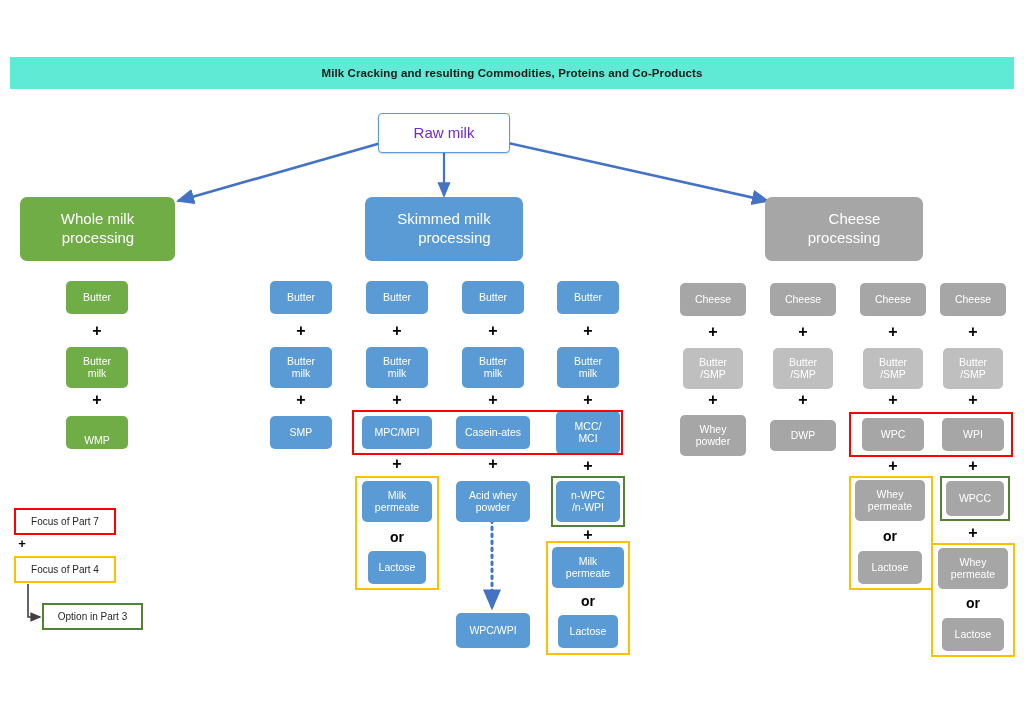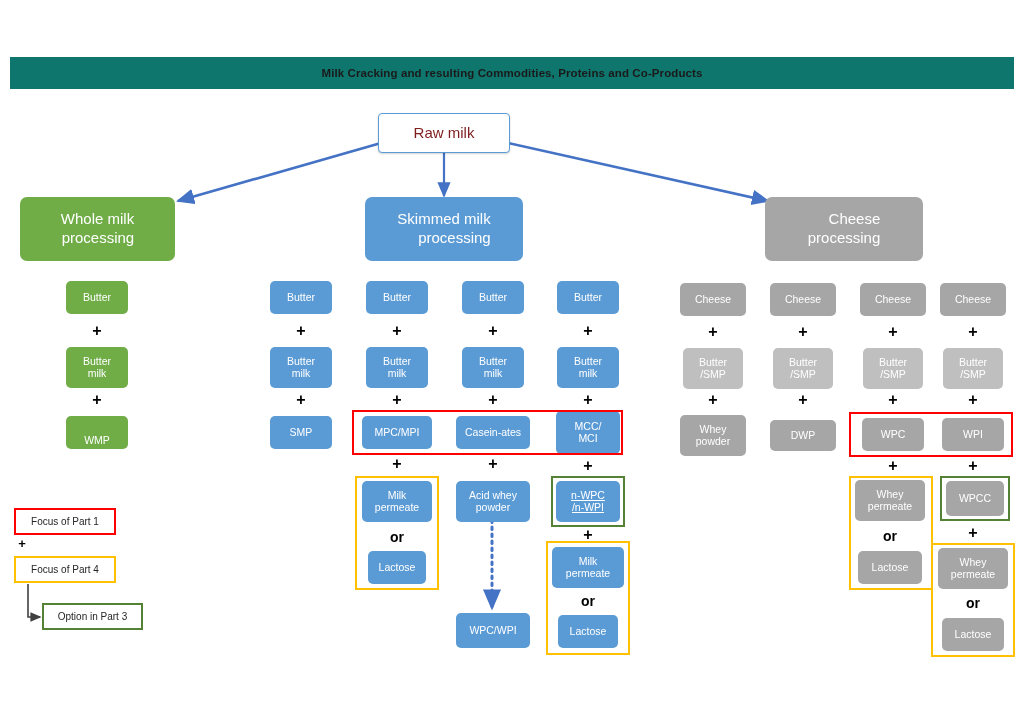--- a/index.html
+++ b/index.html
@@ -6,36 +6,36 @@
   body{
     width:1024px;height:709px;background:#ffffff;
     font-family:"Liberation Sans", sans-serif;
     position:relative;overflow:hidden;
   }
   #stage{position:absolute;left:0;top:0;width:1024px;height:709px;}
 
   
   .title-bar{
     position:absolute;left:10px;top:57px;width:1004px;height:32px;
-    background:#0f766e;display:flex;align-items:center;justify-content:center;
+    background:#5eead4;display:flex;align-items:center;justify-content:center;
   }
   .title-bar .t{font-size:11.5px;font-weight:bold;color:#1a1a1a;letter-spacing:.1px;}
 
   
   .node{
     position:absolute;box-sizing:border-box;border-radius:5px;
     display:flex;align-items:center;justify-content:center;text-align:center;
     line-height:1.12;color:#ffffff;font-size:10.5px;padding:2px 3px;
   }
   .node.blue{background:#5b9bd5;}
   .node.green{background:#70ad47;}
   .node.gray{background:#a6a6a6;}
   .node.graylt{background:#bfbfbf;}
   .node.white{
-    background:#ffffff;border:1.4px solid #5b9bd5;color:#7f1d1d;
+    background:#ffffff;border:1.4px solid #5b9bd5;color:#6d28d9;
     border-radius:4px;font-size:15px;
     box-shadow:0 1px 2px rgba(0,0,0,.18);
     align-items:center;
   }
   .node.hdr{font-size:15px;border-radius:7px;line-height:1.25;text-align:right;}
 
   
   .plus,.orx{
     position:absolute;text-align:center;color:#000;font-weight:bold;
   }
@@ -175,21 +175,21 @@
     </div>
   <div class="plus" style="left:557px;top:324px;width:62px;">+</div>
   <div class="node blue" style="left:557px;top:347px;width:62px;height:41px;">
     <span>Butter<br>milk</span>
     </div>
   <div class="plus" style="left:557px;top:393px;width:62px;">+</div>
   <div class="node blue" style="left:556px;top:411px;width:64px;height:43px;">
     <span>MCC/<br>MCI</span>
     </div>
   <div class="plus" style="left:557px;top:459px;width:62px;">+</div>
-  <div class="node blue" style="left:556px;top:481px;width:64px;height:41px;text-decoration:underline;">
+  <div class="node blue" style="left:556px;top:481px;width:64px;height:41px;">
     <span>n-WPC<br>/n-WPI</span>
     </div>
   <div class="plus" style="left:557px;top:528px;width:62px;">+</div>
   <div class="node blue" style="left:552px;top:547px;width:72px;height:41px;">
     <span>Milk<br>permeate</span>
     </div>
   <div class="orx" style="left:552px;top:594px;width:72px;">or</div>
   <div class="node blue" style="left:558px;top:615px;width:60px;height:33px;">
     <span>Lactose</span>
     </div>
@@ -267,21 +267,21 @@
 
   <div class="frame yellow" style="left:355px;top:476px;width:84px;height:114px;"></div>
   <div class="frame yellow" style="left:546px;top:541px;width:84px;height:114px;"></div>
   <div class="frame yellow" style="left:849px;top:476px;width:84px;height:114px;"></div>
   <div class="frame yellow" style="left:931px;top:543px;width:84px;height:114px;"></div>
 
   <div class="frame greenf" style="left:551px;top:476px;width:74px;height:51px;"></div>
   <div class="frame greenf" style="left:940px;top:476px;width:70px;height:45px;"></div>
 
   <div class="lg-box red" style="left:14px;top:508px;width:102px;height:27px;">
-    <span>Focus of Part 1</span>
+    <span>Focus of Part 7</span>
   </div>
   <div class="plus" style="left:14px;top:537px;width:16px;font-size:13px;">+</div>
   <div class="lg-box yellow" style="left:14px;top:556px;width:102px;height:27px;">
     <span>Focus of Part 4</span>
   </div>
   <div class="lg-box greenf" style="left:42px;top:603px;width:101px;height:27px;">
     <span>Option in Part 3</span>
   </div>
 
 </div>

